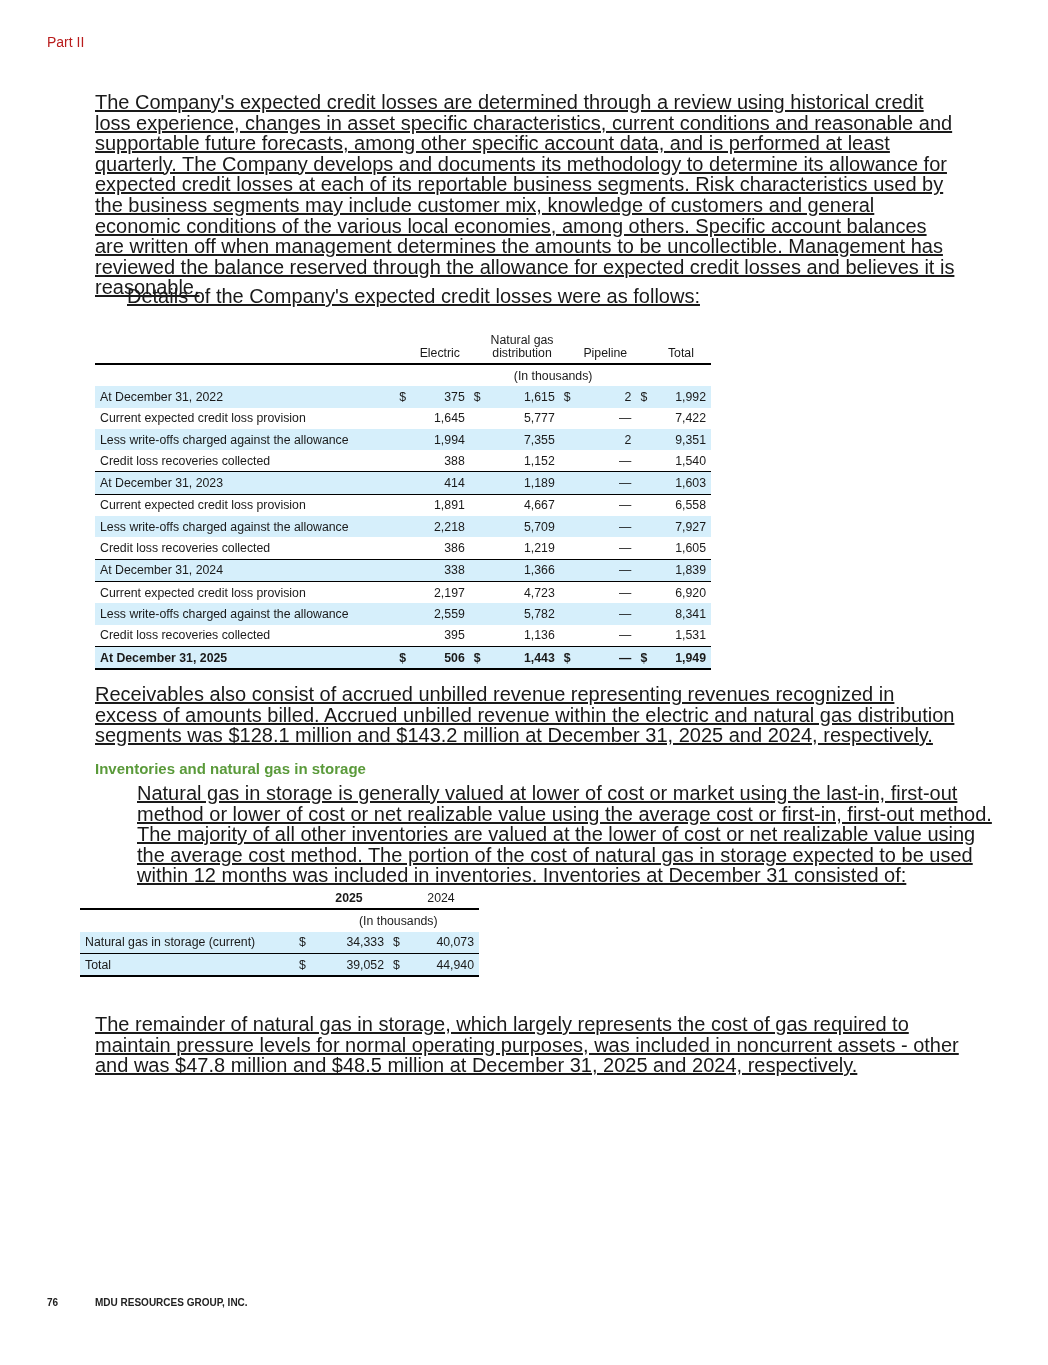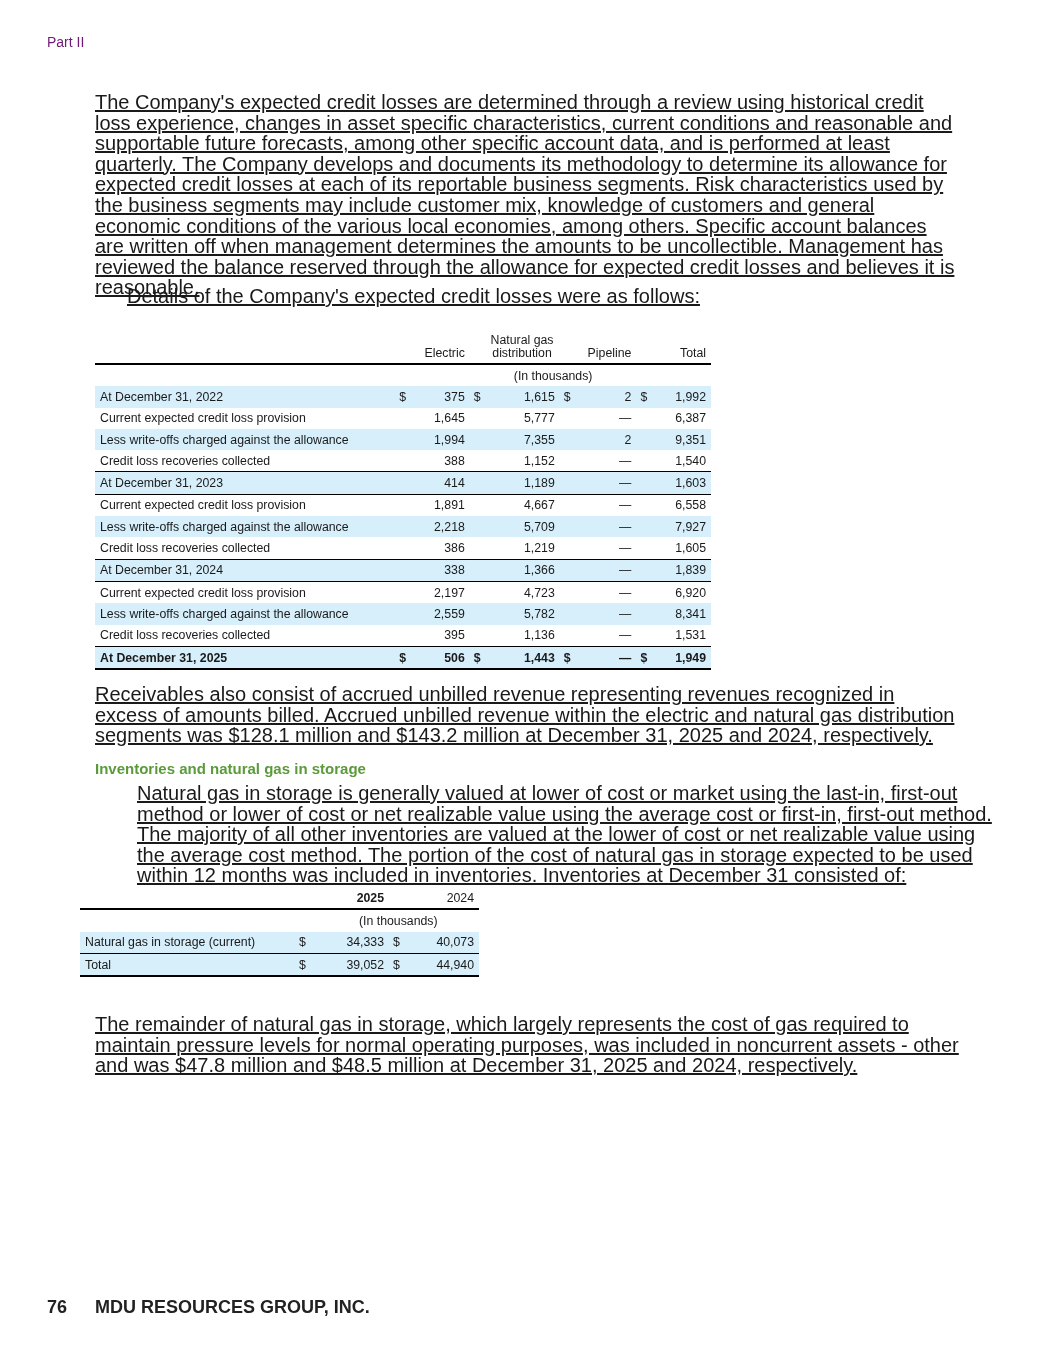--- a/index.html
+++ b/index.html
@@ -1,40 +1,40 @@
 <!DOCTYPE html>
 <html><head>
 <meta charset="utf-8">
 <style>
   html, body { margin:0; padding:0; background:#ffffff; }
   body { width:1048px; height:1365px; position:relative; font-family:"Liberation Sans", sans-serif; color:#1a1a1a; overflow:hidden; }
-  .part { position:absolute; left:47px; top:34px; font-size:14px; color:#701a75; }
+  .part { position:absolute; left:47px; top:34px; font-size:14px; color:#b91c1c; }
   .content { position:absolute; left:95px; width:865px; }
   p.body { font-size:20px; line-height:20.6px; margin:0;text-decoration:underline; }
   #p1 { top:92px; }
   #p2 { top:286px;margin-left:32px; }
   #p3 { top:684px; }
   #h-inv { top:760px; font-size:15px; font-weight:bold; color:#5a9a3a; margin:0; }
   #p4 { top:783px;margin-left:42px; }
   #p5 { top:1014px; }
 
   table { border-collapse:collapse; font-size:12.3px; }
   #t1 { position:absolute; left:95px; top:334px; width:616px; }
   #t2 { position:absolute; left:80px; top:884px; width:399px; }
   td, th { padding:0 5px; height:21.3px; white-space:nowrap; }
-  th { font-weight:normal; vertical-align:bottom; text-align:right; padding-bottom:3px; line-height:13px; }
+  th { font-weight:normal; vertical-align:bottom; text-align:center; padding-bottom:3px; line-height:13px; }
   thead tr.hdr th { border-bottom:2px solid #000; }
   td.num { text-align:right; }
   td.dol { text-align:left; padding-left:4px; padding-right:0; }
   tr.shade td { background:#d6effb; }
   tr.topline td { border-top:1.5px solid #000; }
   tr.bold td { font-weight:bold; }
   tr.bottom td { border-bottom:2px solid #000; }
   td.units { text-align:center; }
-  .footer { position:absolute; top:1297px; left:47px; font-size:18px; font-weight:bold; color:#222; }
+  .footer { position:absolute; top:1297px; left:47px; font-size:10px; font-weight:bold; color:#222; }
   .footer .pg { display:inline-block; width:48px; }
 </style>
 </head>
 <body>
 
 <div class="part">Part II</div>
 
 <p class="content body" id="p1">The Company's expected credit losses are determined through a review using historical credit loss experience, changes in asset specific characteristics, current conditions and reasonable and supportable future forecasts, among other specific account data, and is performed at least quarterly. The Company develops and documents its methodology to determine its allowance for expected credit losses at each of its reportable business segments. Risk characteristics used by the business segments may include customer mix, knowledge of customers and general economic conditions of the various local economies, among others. Specific account balances are written off when management determines the amounts to be uncollectible. Management has reviewed the balance reserved through the allowance for expected credit losses and believes it is reasonable.</p>
 <p class="content body" id="p2">Details of the Company's expected credit losses were as follows:</p>
 
@@ -85,21 +85,21 @@
     </tr>
     <tr>
       <td>Current expected credit loss provision</td>
         <td></td>
       <td class="num">1,645</td>
         <td></td>
       <td class="num">5,777</td>
         <td></td>
       <td class="num">—</td>
         <td></td>
-      <td class="num">6,387</td>
+      <td class="num">7,422</td>
     </tr>
     <tr class="shade">
       <td>Less write-offs charged against the allowance</td>
         <td></td>
       <td class="num">1,994</td>
         <td></td>
       <td class="num">7,355</td>
         <td></td>
       <td class="num">2</td>
         <td></td>

